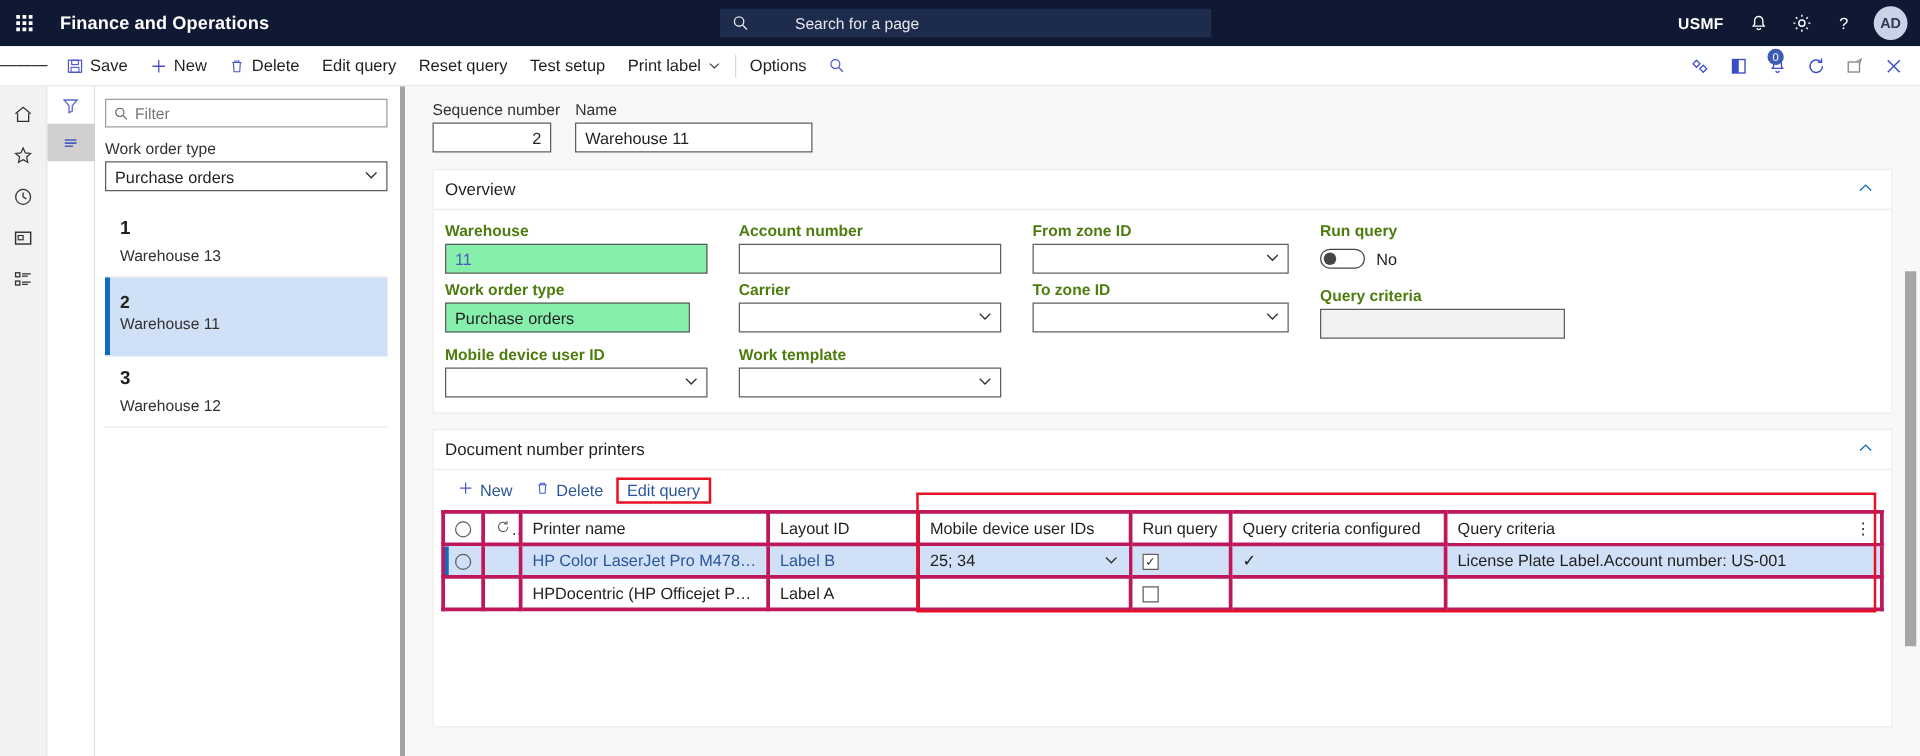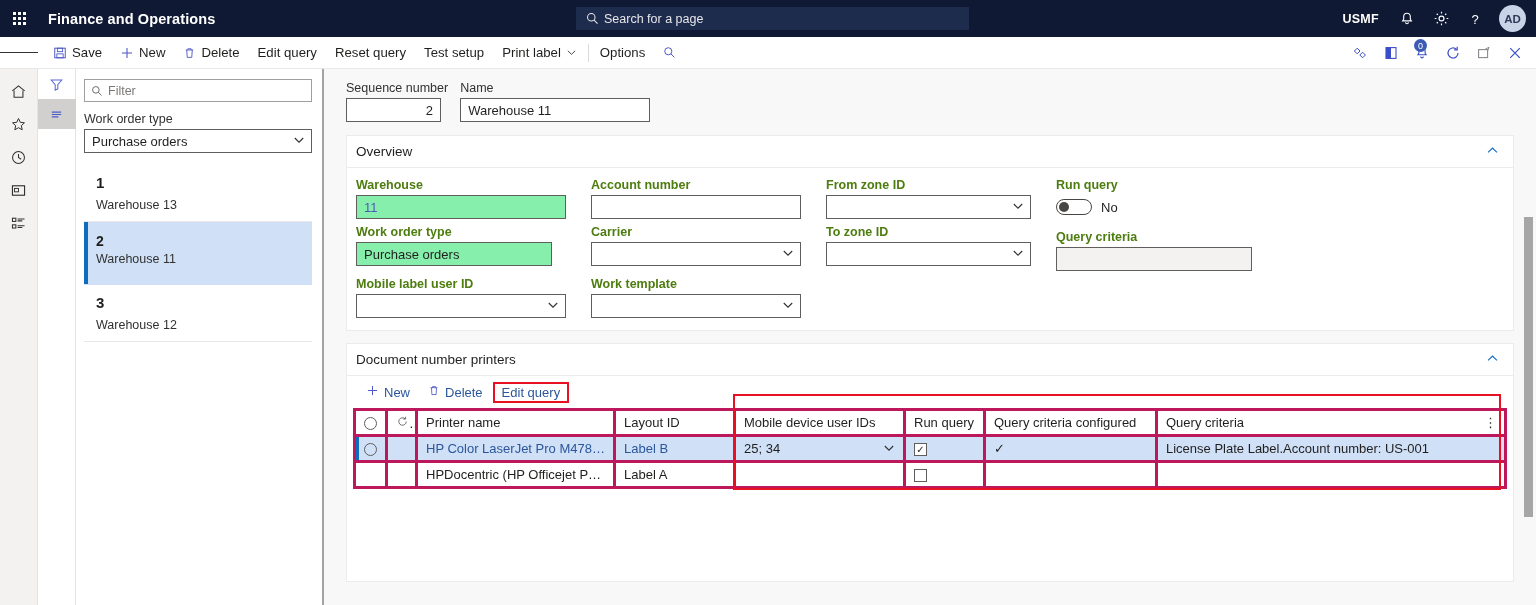--- a/index.html
+++ b/index.html
@@ -44,20 +44,21 @@
     position: absolute;
     left: 576px;
     top: 7px;
     width: 393px;
     height: 23px;
     background: #1d2b4d;
     display: flex;
     align-items: center;
     padding-left: 10px;
     cursor: text;
+    gap: 32px;
   }
   .searchbox .sicon { color: #e8e8ea; font-size: 12px; margin-right: 5px; display:flex; }
   .searchbox .stext { color: #e6e6ea; font-size: 12.5px; }
   .topright {
     position: absolute;
     right: 8px; top: 0; height: 37px;
     display: flex; align-items: center; gap: 2px;
   }
   .topright .company {
     color: #ffffff; font-size: 12.5px; font-weight: 600;
@@ -151,21 +152,21 @@
     width: 38px; height: 30px;
     display: flex; align-items: center; justify-content: center;
     cursor: pointer; color: #4a5bc4;
   }
   .rail2-btn.active { background: #d2d0ce; }
 
   
   .listpane {
     width: 248px;
     background: #ffffff;
-    border-right: 2px solid #a3a3a3;
+    border-right: 4px solid #a3a3a3;
     padding: 10px 10px 0 8px;
   }
   .filterbox {
     height: 23px; border: 1px solid #a19f9d; background: #fff;
     display: flex; align-items: center; padding: 0 6px; cursor: text;
   }
   .filterbox .fi { color: #605e5c; font-size: 11px; margin-right: 5px; display: flex;}
   .filterbox .fp { color: #7b7977; font-size: 12.5px; }
   .field-label {
     font-size: 12.5px; color: #323130; margin-top: 10px; margin-bottom: 3px;
@@ -657,21 +658,21 @@
                       <path d="M1.8 4L6 8.2 10.2 4" fill="none" stroke="#323130" stroke-width="1.1"></path>
                     </svg></span>
               </div>
             </div>
             <div class="fcell">
               <div class="fl" style="margin-top:5px">Query criteria</div>
               <div class="ctl blank-ro" style="width:196px"></div>
             </div>
 
             <div class="fcell">
-              <div class="fl">Mobile label user ID</div>
+              <div class="fl">Mobile device user ID</div>
               <div class="ctl dd">
                 <span></span>
                 <span class="chev"><svg width="12" height="12" viewBox="0 0 12 12">
                       <path d="M1.8 4L6 8.2 10.2 4" fill="none" stroke="#323130" stroke-width="1.1"></path>
                     </svg></span>
               </div>
             </div>
             <div class="fcell">
               <div class="fl">Work template</div>
               <div class="ctl dd">

